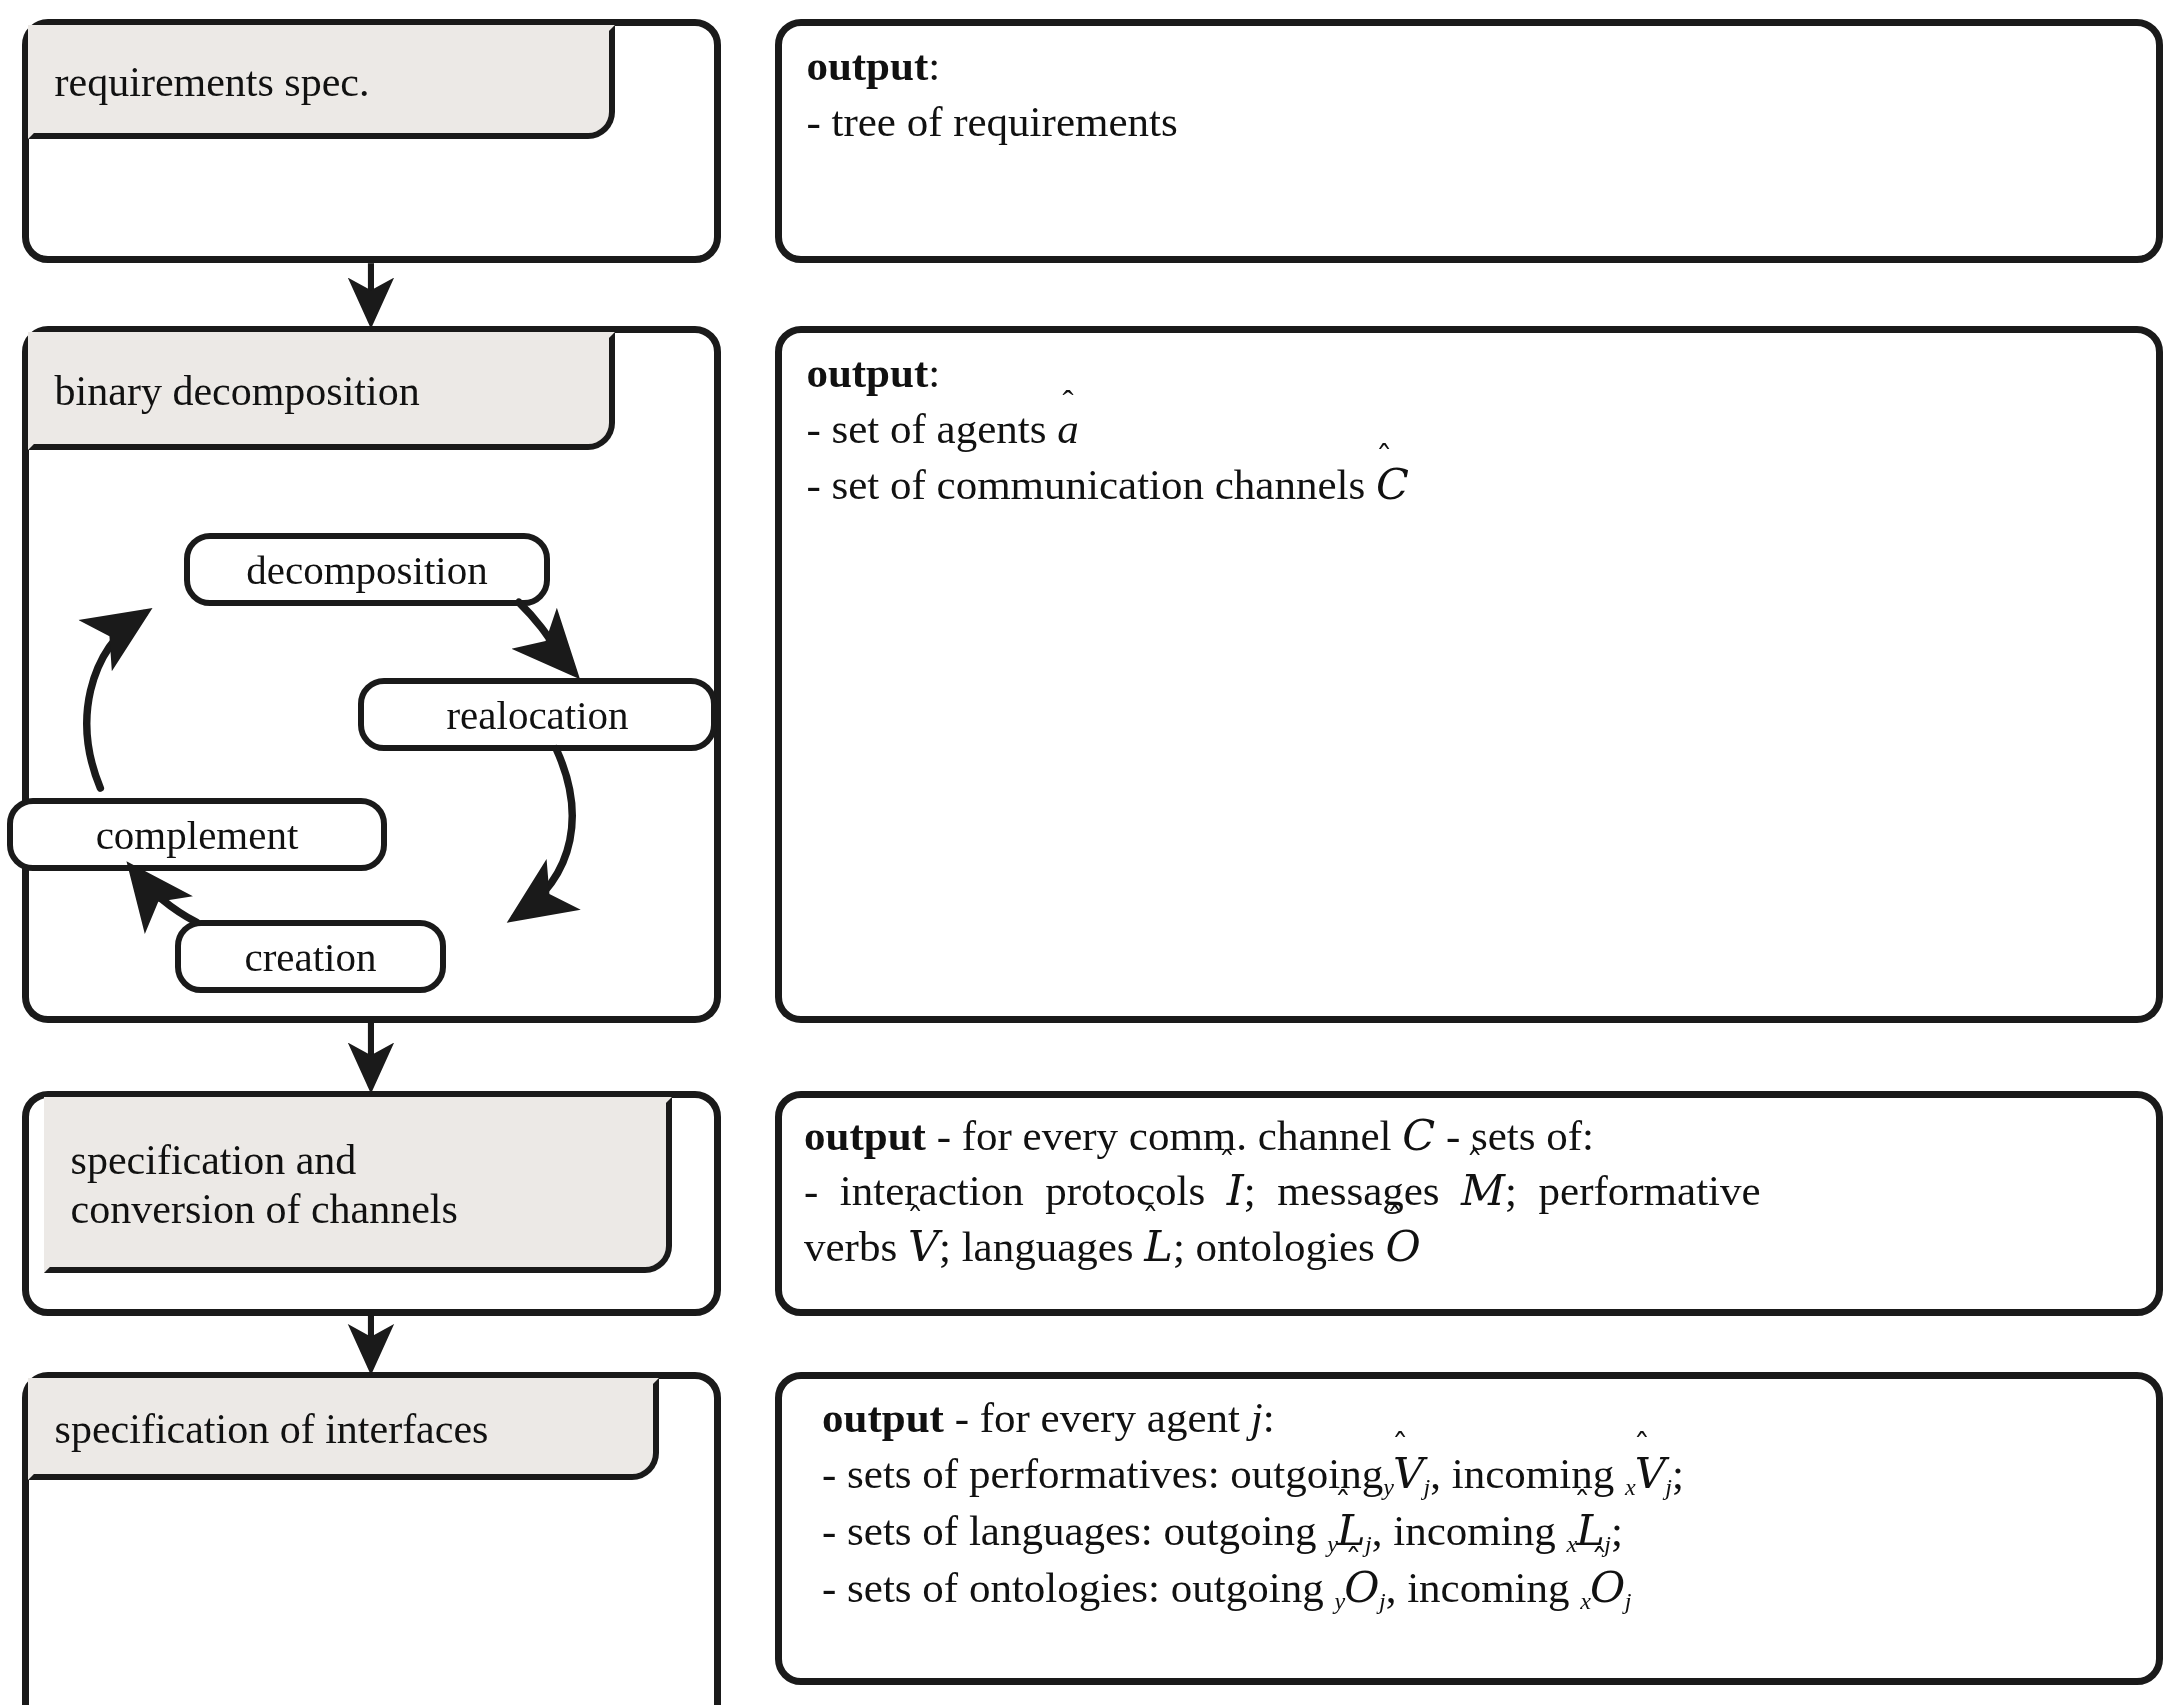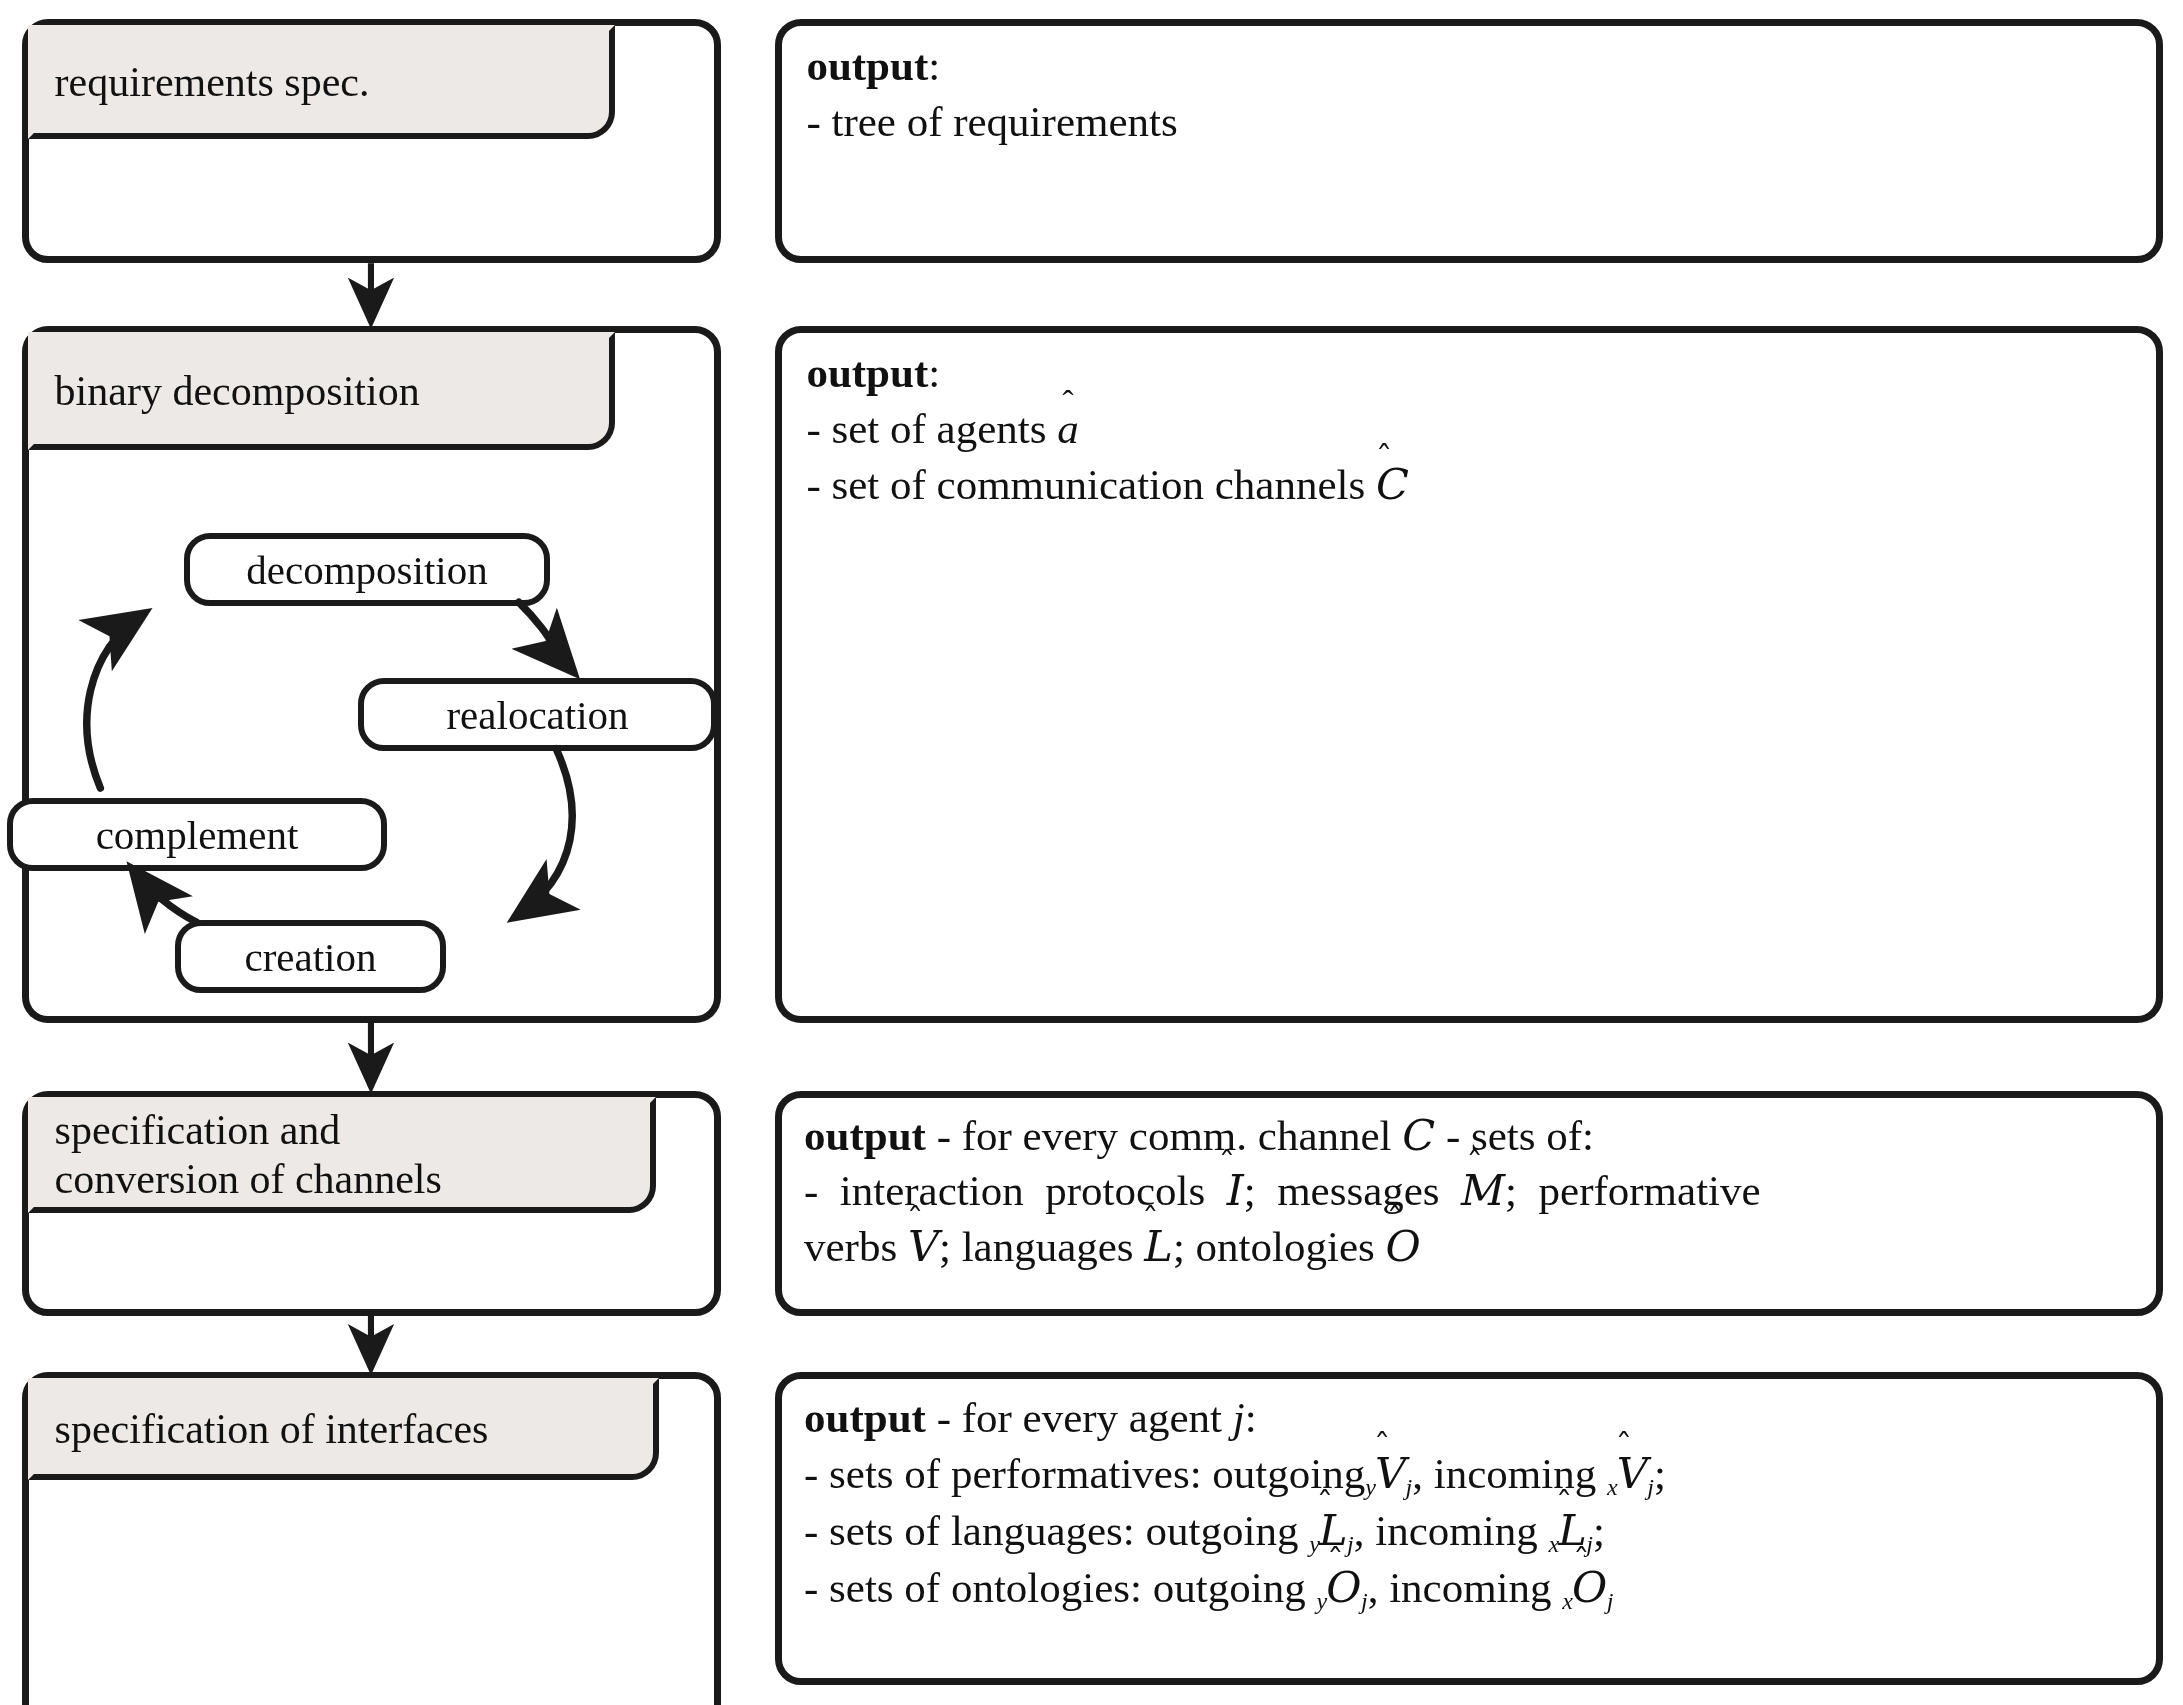--- a/index.html
+++ b/index.html
@@ -101,38 +101,38 @@
 
   <div class="out-box" style="left:775px;top:326px;width:1388px;height:697px;">
     <div class="out-text" style="top:12.2px;">
       <span class="ln"><b class="kw">output</b><span>:</span></span>
       <span class="ln">- set of agents <span class="mth hat">a<span class="h">̂</span></span></span>
       <span class="ln">- set of communication channels <span class="cal hat">C<span class="h">̂</span></span></span>
     </div>
   </div>
 
   <div class="stage-box" style="left:22px;top:1091px;width:699px;height:225px;">
-    <div class="tab two-line" style="width:628px;height:116px;">specification and
+    <div class="tab two-line" style="width:628px;height:176px;margin-left:16px;">specification and
 conversion of channels</div>
   </div>
 
   <div class="out-box" style="left:775px;top:1091px;width:1388px;height:225px;">
     <div class="out-text" style="top:9.5px;left:22px;right:16.3px;">
       <span class="ln"><b class="kw">output</b> - for every comm. channel <span class="cal">C</span> - sets of:</span>
       <span class="ln">-&nbsp; interaction&nbsp; protocols&nbsp; <span class="cal hat">I<span class="h">̂</span></span>;&nbsp; messages&nbsp; <span class="cal hat">M<span class="h">̂</span></span>;&nbsp; performative</span>
       <span class="ln">verbs <span class="cal hat">V<span class="h">̂</span></span>; languages <span class="cal hat">L<span class="h">̂</span></span>; ontologies <span class="cal hat">O<span class="h">̂</span></span></span>
     </div>
   </div>
 
   <div class="stage-box" style="left:22px;top:1372px;width:699px;height:385px;">
     <div class="tab" style="width:631px;height:102px;">specification of interfaces</div>
   </div>
 
   <div class="out-box" style="left:775px;top:1372px;width:1388px;height:313px;">
-    <div class="out-text" style="top:11px;left:22px;right:16.3px;">
+    <div class="out-text" style="top:11px;left:40px;right:16.3px;">
       <span class="ln"><b class="kw">output</b> - for every agent <span class="mth">j</span>:</span>
       <span class="ln">- sets of performatives: outgoing<sub class="pre">y</sub><span class="cal hat">V<span class="h">̂</span></span><sub class="post">j</sub>, incoming <sub class="pre">x</sub><span class="cal hat">V<span class="h">̂</span></span><sub class="post">j</sub>;</span>
       <span class="ln">- sets of languages: outgoing <sub class="pre">y</sub><span class="cal hat">L<span class="h">̂</span></span><sub class="post">j</sub>, incoming <sub class="pre">x</sub><span class="cal hat">L<span class="h">̂</span></span><sub class="post">j</sub>;</span>
       <span class="ln">- sets of ontologies: outgoing <sub class="pre">y</sub><span class="cal hat">O<span class="h">̂</span></span><sub class="post">j</sub>, incoming <sub class="pre">x</sub><span class="cal hat">O<span class="h">̂</span></span><sub class="post">j</sub></span>
     </div>
   </div>
 
   <svg class="overlay" viewBox="0 0 3219 2514">
     <defs>
       <marker id="ah" markerWidth="10" markerHeight="10" refX="7.2" refY="4" orient="auto" markerUnits="strokeWidth">

